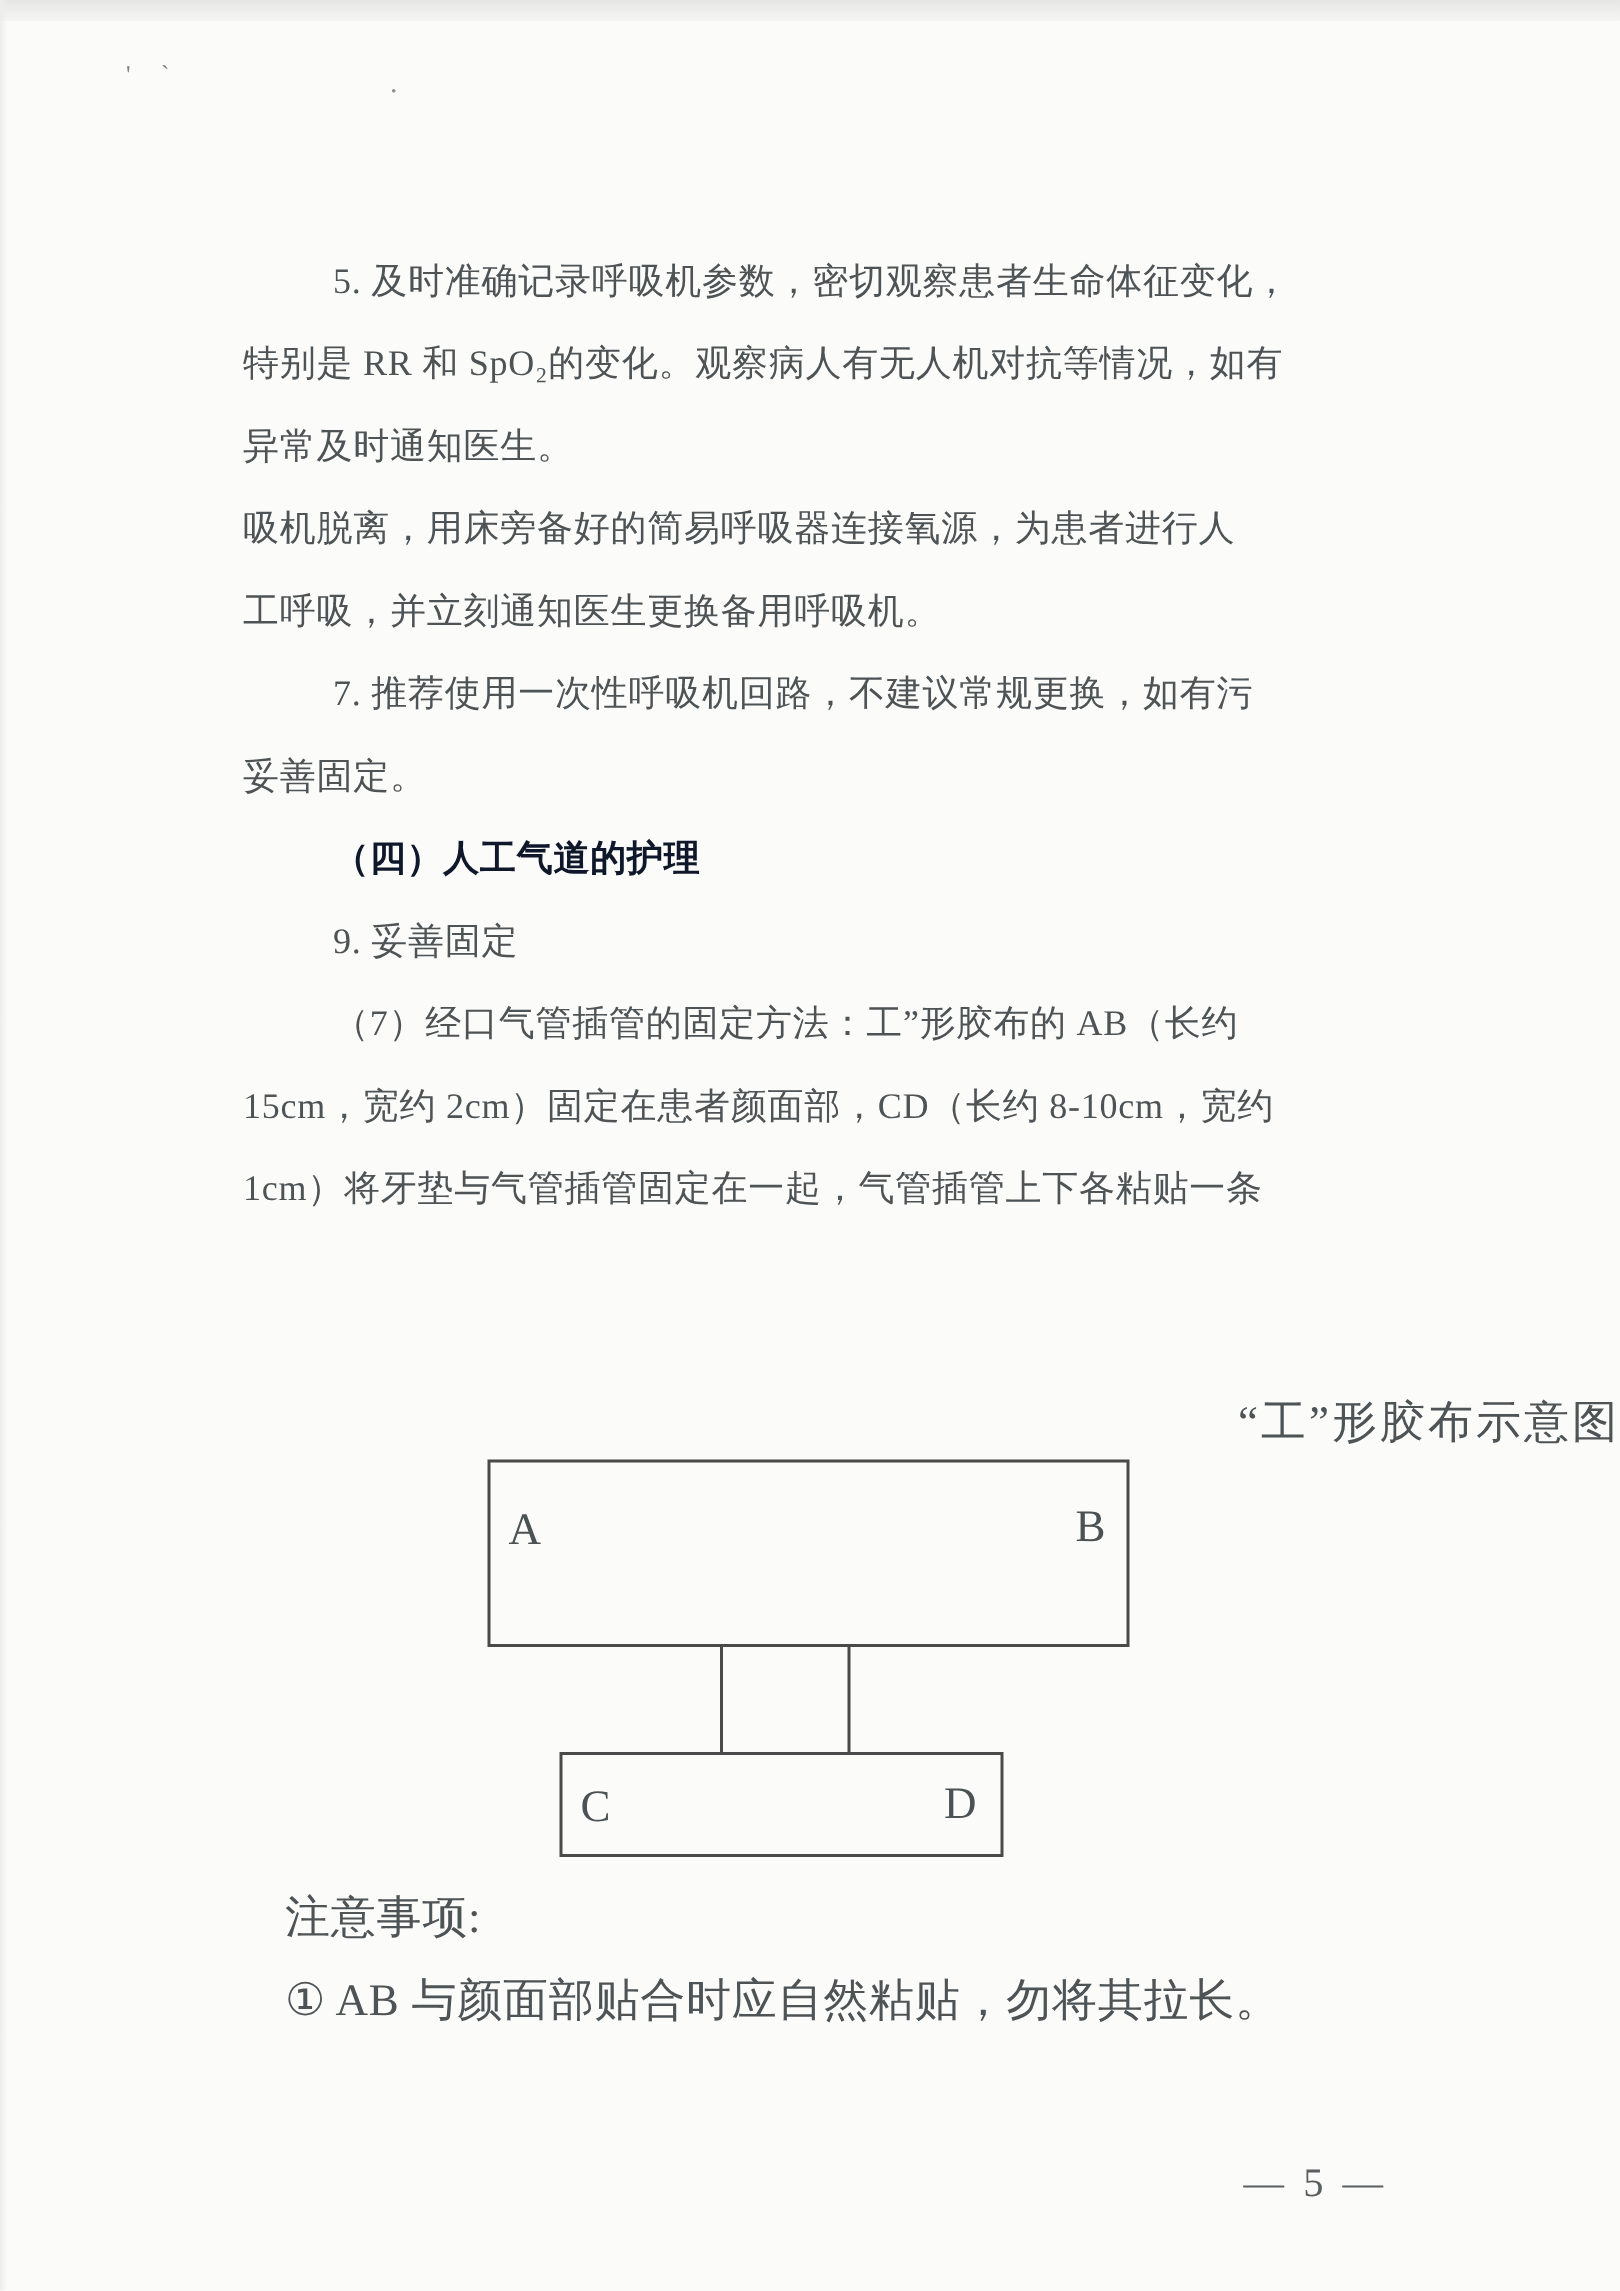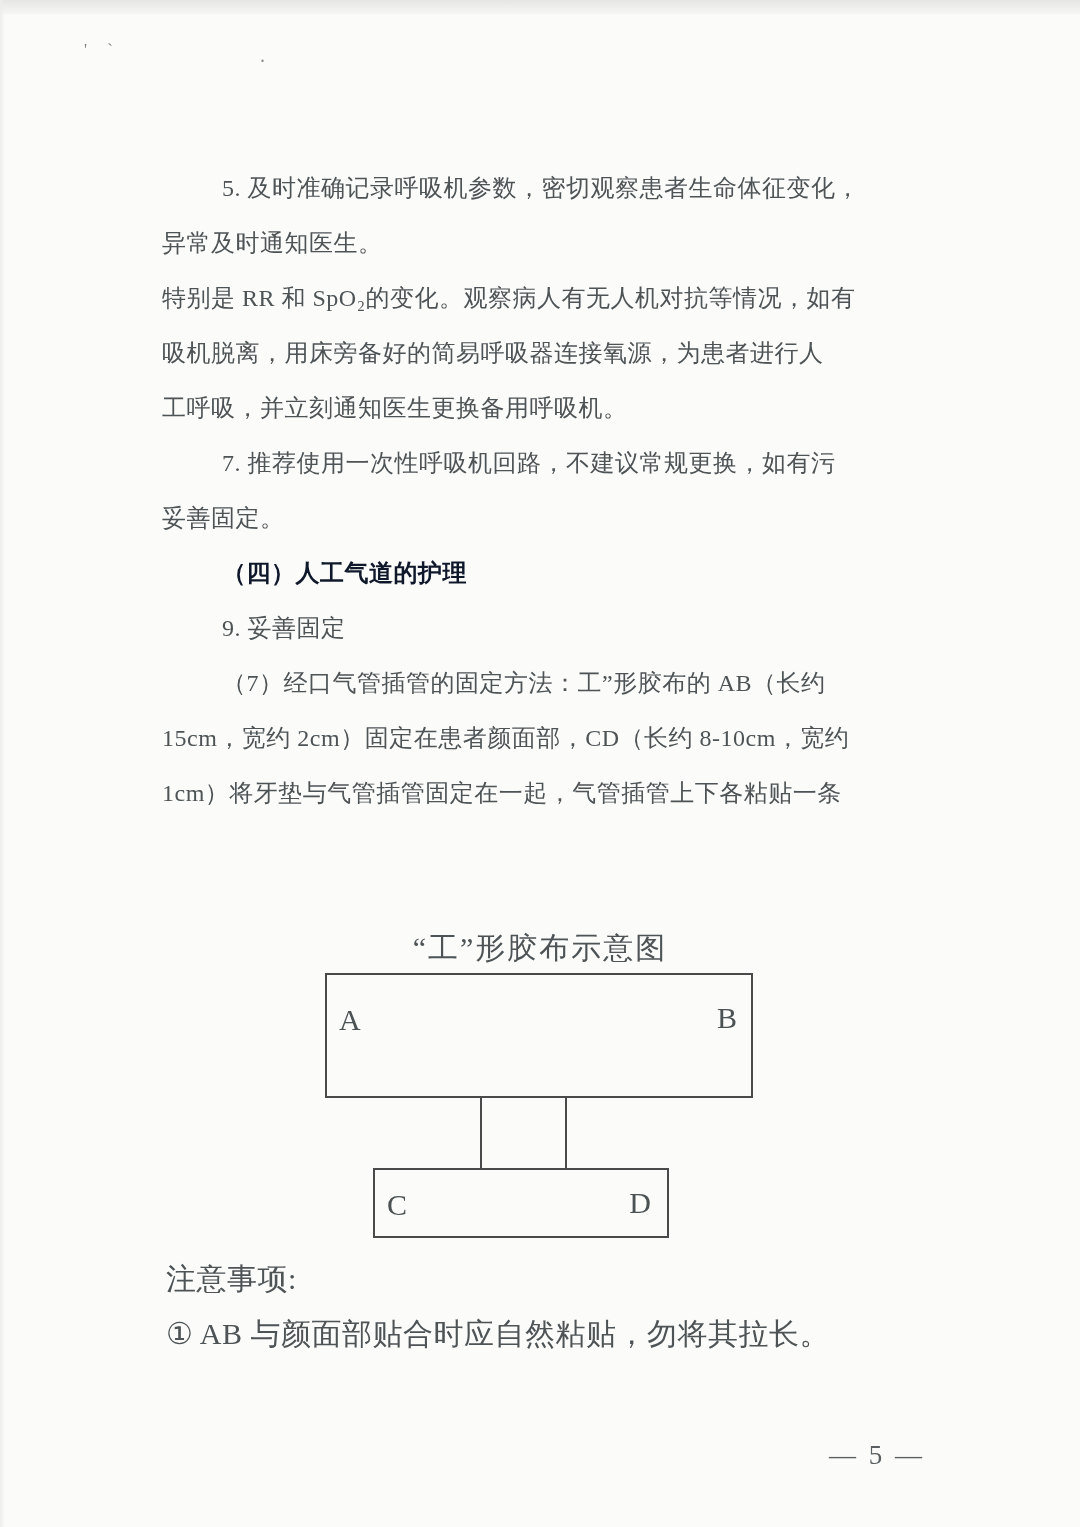--- a/index.html
+++ b/index.html
@@ -21,64 +21,64 @@
   .artifact-b{position:absolute;left:260px;top:44px;font-size:20px;color:#8d9293;}
   .body-text{
     position:absolute;left:162px;top:161px;width:816px;
     font-size:24px;line-height:55px;letter-spacing:0.5px;
   }
   .line{height:55px;white-space:nowrap;}
   .indent{padding-left:60px;}
   .heading{font-weight:bold;color:#0f172a;}
   .figure-title{
     position:absolute;left:0;top:928px;width:1080px;height:40px;
-    text-align:center;font-size:30px;letter-spacing:2px;color:#4e5456;white-space:nowrap;
+    text-align:right;font-size:30px;letter-spacing:2px;color:#4e5456;white-space:nowrap;
   }
   .figure{position:absolute;left:0;top:973px;width:1080px;height:266px;}
   .rect-top{
     position:absolute;left:325px;top:0;width:428px;height:125px;
     border:2px solid #4a4a4a;box-sizing:border-box;
   }
   .rect-bottom{
     position:absolute;left:373px;top:195px;width:296px;height:70px;
     border:2px solid #4a4a4a;box-sizing:border-box;
   }
   .connector{
     position:absolute;left:480px;top:125px;width:87px;height:70px;
     border-left:2px solid #4a4a4a;border-right:2px solid #4a4a4a;box-sizing:border-box;
   }
   .fig-label{position:absolute;font-size:30px;color:#4b5254;line-height:1;}
   .label-a{left:12px;top:30px;}
   .label-b{right:14px;top:28px;}
   .label-c{left:12px;top:20px;}
   .label-d{right:16px;top:18px;}
   .notes{
-    position:absolute;left:166px;top:1251px;width:800px;
+    position:absolute;left:190px;top:1251px;width:800px;
     font-size:30px;line-height:55px;letter-spacing:0.5px;
   }
   .page-number{
     position:absolute;left:817px;top:1440px;width:120px;height:30px;
     text-align:center;font-size:27px;color:#5a5f61;letter-spacing:3px;white-space:nowrap;
   }
 </style>
 </head>
 <body>
 
 <div>
 
   <div class="top-edge"></div>
   <div class="left-edge"></div>
 
   <span class="artifact-a">' `</span>
   <span class="artifact-b">.</span>
 
   <div class="body-text">
     <div class="line indent">5. 及时准确记录呼吸机参数，密切观察患者生命体征变化，</div>
+    <div class="line">特别是 RR 和 SpO₂的变化。观察病人有无人机对抗等情况，如有</div>
     <div class="line">异常及时通知医生。</div>
-    <div class="line">特别是 RR 和 SpO₂的变化。观察病人有无人机对抗等情况，如有</div>
     <div class="line">吸机脱离，用床旁备好的简易呼吸器连接氧源，为患者进行人</div>
     <div class="line">工呼吸，并立刻通知医生更换备用呼吸机。</div>
     <div class="line indent">7. 推荐使用一次性呼吸机回路，不建议常规更换，如有污</div>
     <div class="line">妥善固定。</div>
     <div class="line indent heading">（四）人工气道的护理</div>
     <div class="line indent">9. 妥善固定</div>
     <div class="line indent">（7）经口气管插管的固定方法：工”形胶布的 AB（长约</div>
     <div class="line">15cm，宽约 2cm）固定在患者颜面部，CD（长约 8-10cm，宽约</div>
     <div class="line">1cm）将牙垫与气管插管固定在一起，气管插管上下各粘贴一条</div>
   </div>

